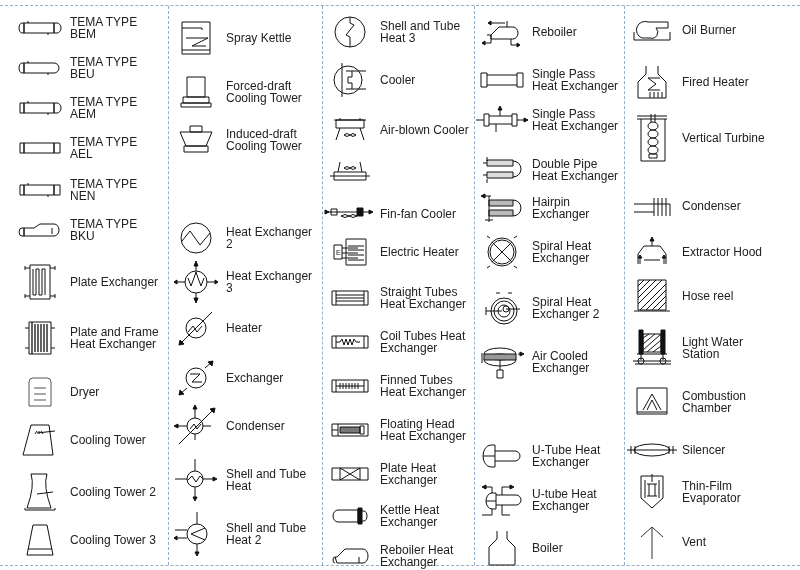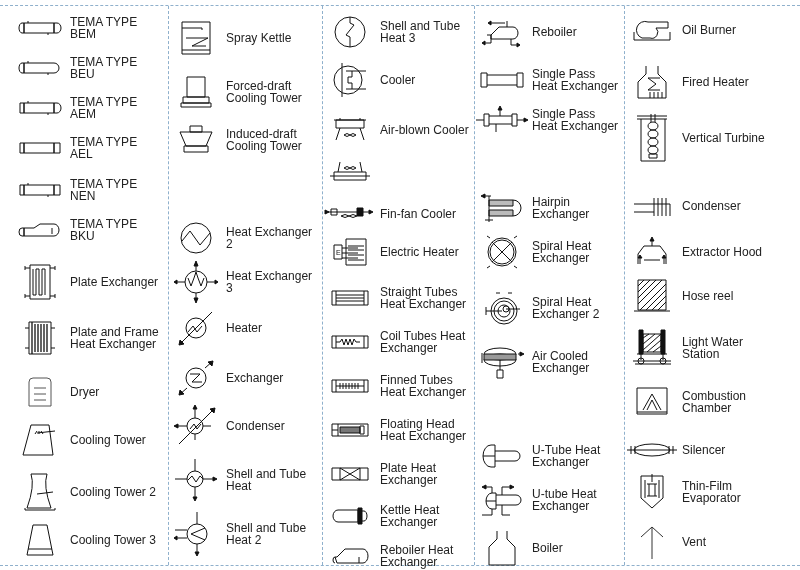--- a/index.html
+++ b/index.html
@@ -419,20 +419,31 @@
     <span class="icon">
       <svg width="52" height="28" fill="none" stroke="#111">
           <rect x="8" y="8" width="5" height="12"></rect>
           <rect x="36" y="8" width="5" height="12"></rect>
           <path d="M13,10h23M13,18h23M0,14h8M41,14h8M24,10v-8M20,18v8"></path>
           <path d="M22,4l2,-4l2,4z M48,12l4,2l-4,2z" fill="#111"></path>
         </svg>
     </span>
     <span class="label">Single Pass Heat Exchanger</span>
   </div>
+  <div class="item" style="top:142px">
+    <span class="icon">
+      <svg width="42" height="30" fill="none" stroke="#111">
+          <rect x="6" y="5" width="26" height="6" fill="#ddd"></rect>
+          <rect x="6" y="17" width="26" height="6" fill="#ddd"></rect>
+          <path d="M32,6 a8,8 0 0 1 0,16"></path>
+          <path d="M2,8h4M2,20h4M6,2v4M6,24v4"></path>
+        </svg>
+    </span>
+    <span class="label">Double Pipe Heat Exchanger</span>
+  </div>
   <div class="item" style="top:180px">
     <span class="icon">
       <svg width="42" height="32" fill="none" stroke="#111">
           <rect x="8" y="8" width="24" height="6" fill="#bbb"></rect>
           <rect x="8" y="18" width="24" height="6" fill="#bbb"></rect>
           <path d="M32,8 a8,8 0 0 1 0,16"></path>
           <path d="M8,4v26M4,4 h6 M4,28h8"></path>
           <path d="M4,2l-4,2l4,2z" fill="#111"></path>
         </svg>
     </span>

